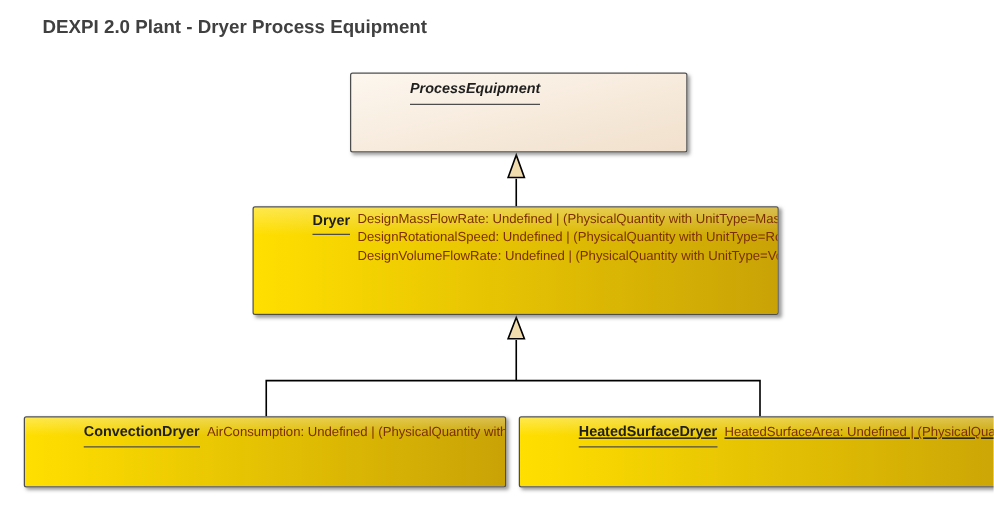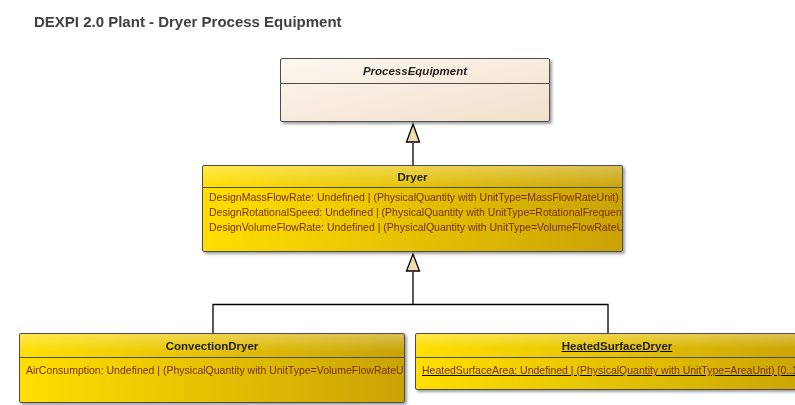--- a/index.html
+++ b/index.html
@@ -37,21 +37,22 @@
     stroke: var(--connector, #1a1a1a);
     stroke-width: 1.3;
   }
   .uml-class {
     position: absolute;
     box-sizing: border-box;
     border: 1px solid var(--box-border, #4d4d4d);
     border-radius: 2px;
     box-shadow: 2px 2px 3px rgba(80,80,80,0.55);
     display: flex;
-    flex-direction: column;
+    flex-direction: row;
+    padding-left: 47px;
   }
   .uml-class.yellow {
     background:
       linear-gradient(to bottom, rgba(255,255,255,0.30), rgba(255,255,255,0) 26%),
       linear-gradient(to right, var(--class-yellow-left, #ffdf00), var(--class-yellow-right, #c9a306));
   }
   .uml-class.cream {
     background:
       linear-gradient(to bottom right, var(--class-cream-light, #fdf7ef), var(--class-cream-dark, #f1e0cc));
   }
@@ -76,21 +77,21 @@
   }
   .attr-line { white-space: nowrap; }
   
   #cls-process-equipment { left: 280px; top: 58px;  width: 270px; height: 64px; }
   #cls-process-equipment .hdr { height: 24px; }
   #cls-process-equipment .attr-line { line-height: 16px; }
   #cls-dryer             { left: 202px; top: 165px; width: 421px; height: 87px; }
   #cls-dryer .hdr { height: 21px; }
   #cls-dryer .attrs { padding-top: 2px; }
   #cls-dryer .attr-line { line-height: 15px; }
-  #cls-convection-dryer  { left: 19px;  top: 333px; width: 386px; height: 70px; }
+  #cls-convection-dryer  { left: 19px;  top: 333px; width: 386px; height: 57px; }
   #cls-convection-dryer .hdr { height: 23px; }
   #cls-convection-dryer .attrs { padding-top: 6px; }
   #cls-heated-surface-dryer { left: 415px; top: 333px; width: 404px; height: 57px; text-decoration: underline; }
   #cls-heated-surface-dryer .hdr { height: 23px; }
   #cls-heated-surface-dryer .attrs { padding-top: 6px; }
 </style>
 </head>
 <body>
 
 <div id="canvas">

